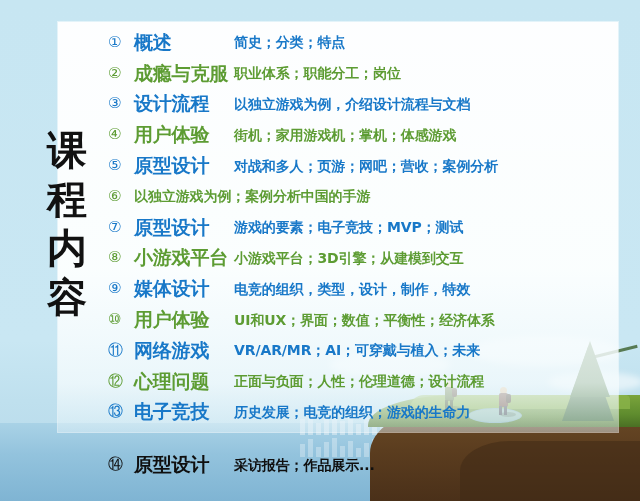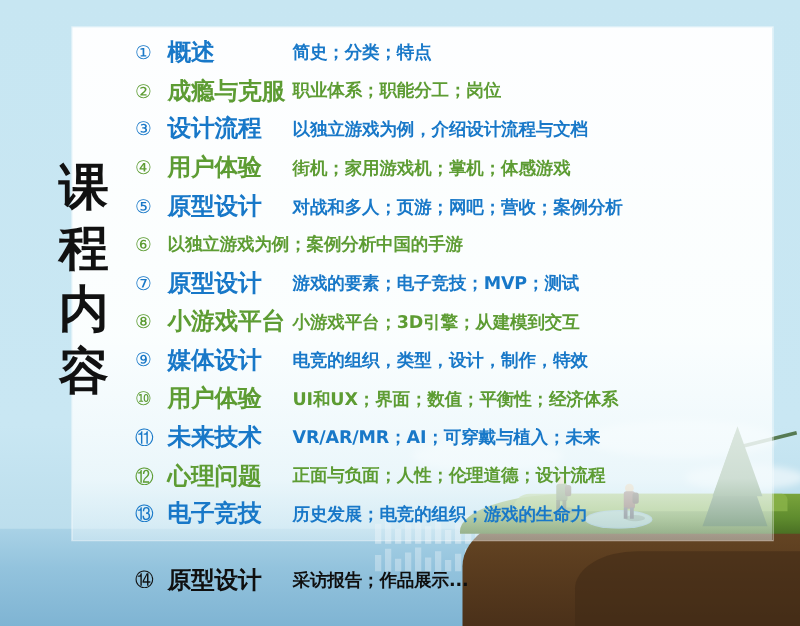--- a/index.html
+++ b/index.html
@@ -438,21 +438,21 @@
     </div>
 
     <div class="row">
       <div class="num green">⑩</div>
       <div class="topic green">用户体验</div>
       <div class="desc green">UI和UX；界面；数值；平衡性；经济体系</div>
     </div>
 
     <div class="row">
       <div class="num blue">⑪</div>
-      <div class="topic blue">未来技术</div>
+      <div class="topic blue">网络游戏</div>
       <div class="desc blue">VR/AR/MR；AI；可穿戴与植入；未来</div>
     </div>
 
     <div class="row">
       <div class="num green">⑫</div>
       <div class="topic green">心理问题</div>
       <div class="desc green">正面与负面；人性；伦理道德；设计流程</div>
     </div>
 
     <div class="row">

